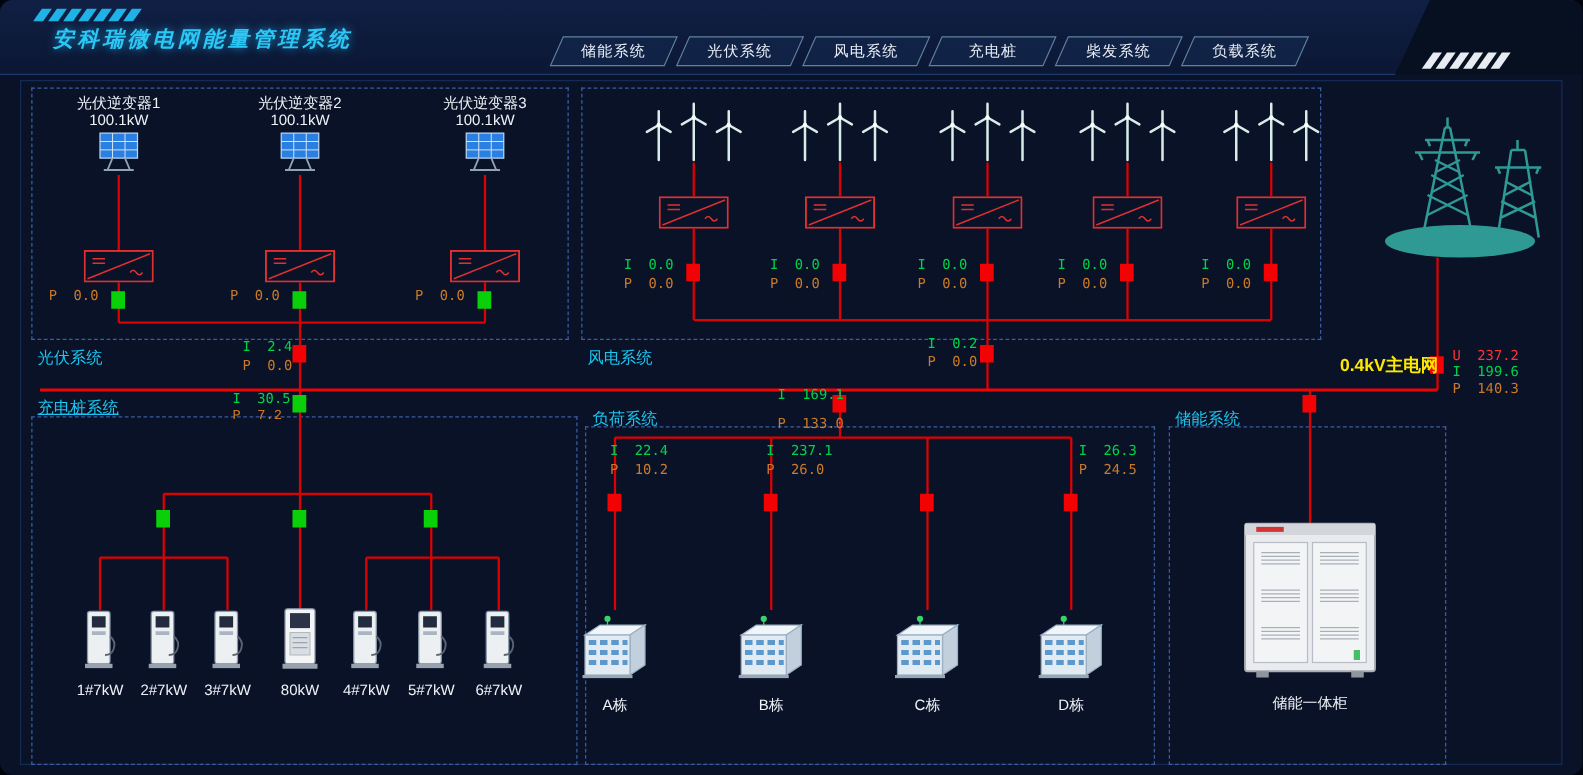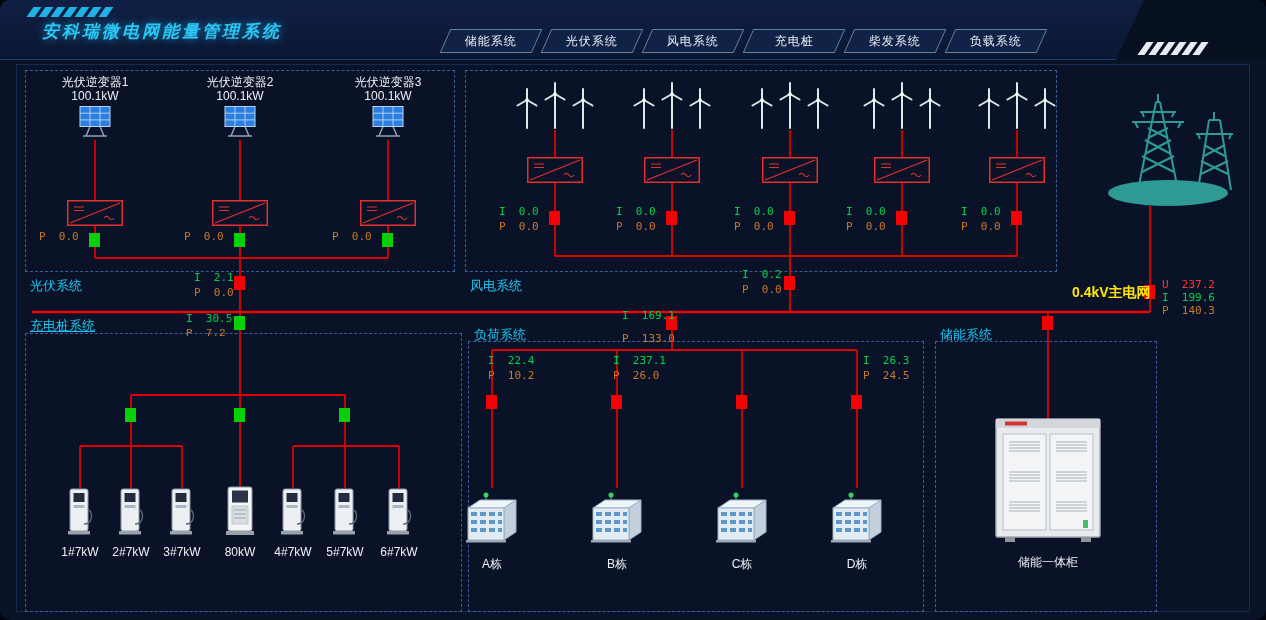--- a/index.html
+++ b/index.html
@@ -242,21 +242,21 @@
   <svg class="icon" style="left:368px;top:105px;" width="40" height="34">
       <use href="#sym-solar"></use>
     </svg>
   <svg class="icon" style="left:360px;top:200px;" width="56" height="26">
       <use href="#sym-conv"></use>
     </svg>
   <div class="val vp" style="left:332px;top:230px;">P  0.0</div>
   <div class="sq sqg" style="left:382px;top:233px;"></div>
 
   <div class="sys-label" style="left:30px;top:277px;">光伏系统</div>
-  <div class="val vi" style="left:194px;top:271px;">I  2.1</div>
+  <div class="val vi" style="left:194px;top:271px;">I  2.4</div>
   <div class="val vp" style="left:194px;top:286px;">P  0.0</div>
   <div class="sq sqr" style="left:234px;top:276px;"></div>
 
   <svg class="icon" style="left:513px;top:80px;" width="84" height="50">
       <use href="#sym-turbines"></use>
     </svg>
   <svg class="icon" style="left:527px;top:157px;" width="56" height="26">
       <use href="#sym-conv"></use>
     </svg>
   <div class="val vi" style="left:499px;top:205px;">I  0.0</div>

